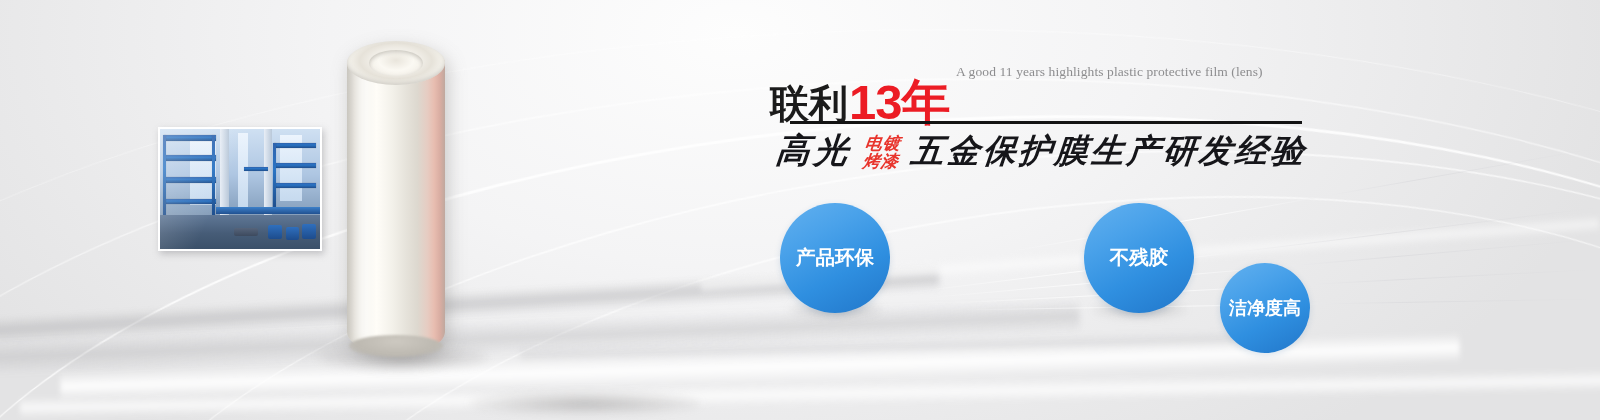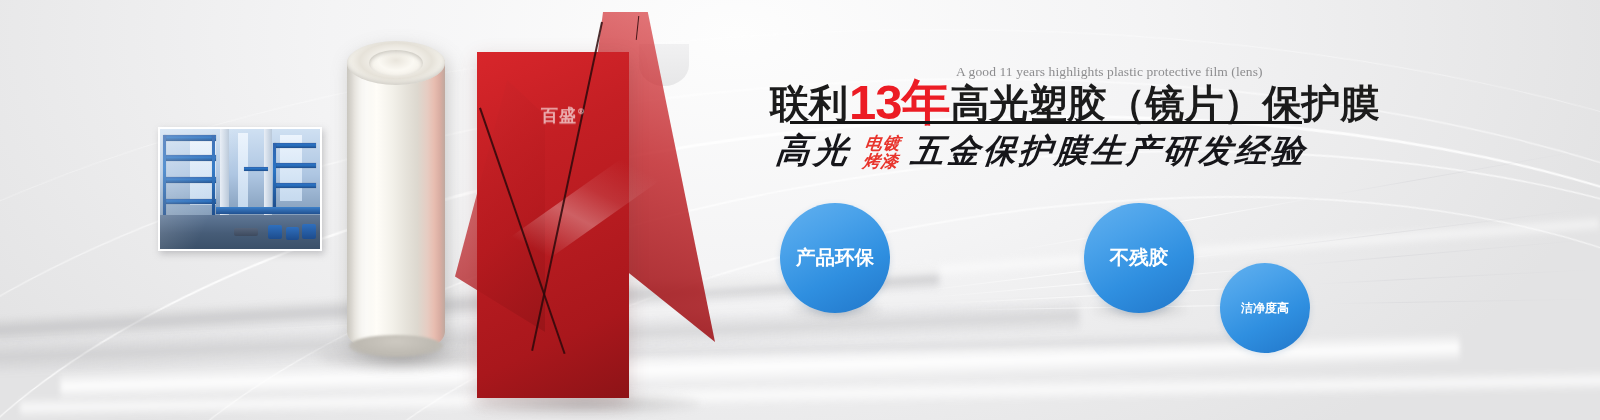--- a/index.html
+++ b/index.html
@@ -261,21 +261,21 @@
     display:flex; align-items:center; justify-content:center;
     color:#ffffff;
     font-weight:bold;
     background: linear-gradient(152deg, #63b1ef 0%, #4aa2ea 30%, #2f8fe0 62%, #2176c9 100%);
     box-shadow: 0 2px 6px rgba(70,120,170,0.18);
   }
   .bubble span { line-height:1; white-space:nowrap; }
   #bubble-1 { left:780px; top:203px; width:110px; height:110px; font-size:19.5px; }
   #bubble-2 { left:951px; top:255px; width:90px; height:90px; font-size:18px; }
   #bubble-3 { left:1084px; top:203px; width:110px; height:110px; font-size:19.5px; }
-  #bubble-4 { left:1220px; top:263px; width:90px; height:90px; font-size:12px; }
+  #bubble-4 { left:1220px; top:263px; width:90px; height:90px; font-size:18px; }
   .bubble-shadow {
     position:absolute; border-radius:50%;
     background: radial-gradient(ellipse at 50% 50%, rgba(100,100,102,.42) 0%, rgba(140,140,142,.16) 55%, rgba(255,255,255,0) 100%);
     filter: blur(4px);
   }
   #bsh-1 { left:790px; top:300px; width:92px; height:18px; }
   #bsh-3 { left:1094px; top:300px; width:92px; height:18px; }
 </style>
 </head>
 <body>
@@ -331,38 +331,26 @@
     <div class="gloss"></div>
   </div>
 
   <div id="film-roll">
     <div class="shine"></div>
     <div class="base"></div>
     <div class="cap"></div>
     <div class="core"></div>
   </div>
 
-  <div id="red-product">
-    <div class="notch"></div>
-    <div class="panel tri-right"></div>
-    <div class="panel main"></div>
-    <div class="panel wing-left"></div>
-    <div class="diag"></div>
-    <div class="edge e1"></div>
-    <div class="edge e2"></div>
-    <div class="edge e3"></div>
-    <div class="wm"><span>百盛</span><sup>®</sup></div>
-  </div>
 
   <div id="headline-block">
     <div id="eng-sub">A good 11 years highlights plastic protective film (lens)</div>
     <div id="title-row">
       <span class="t-black">联利</span>
       <span class="t-red">13年</span>
-      <span class="t-black">高光塑胶（镜片）保护膜</span>
     </div>
     <div id="divider"></div>
     <div id="calligraphy">
       <span class="calli">高光</span>
       <span class="calli-stack">
         <div>电镀</div>
         <div>烤漆</div>
       </span>
       <span class="calli-tail">五金保护膜生产研发经验</span>
     </div>

